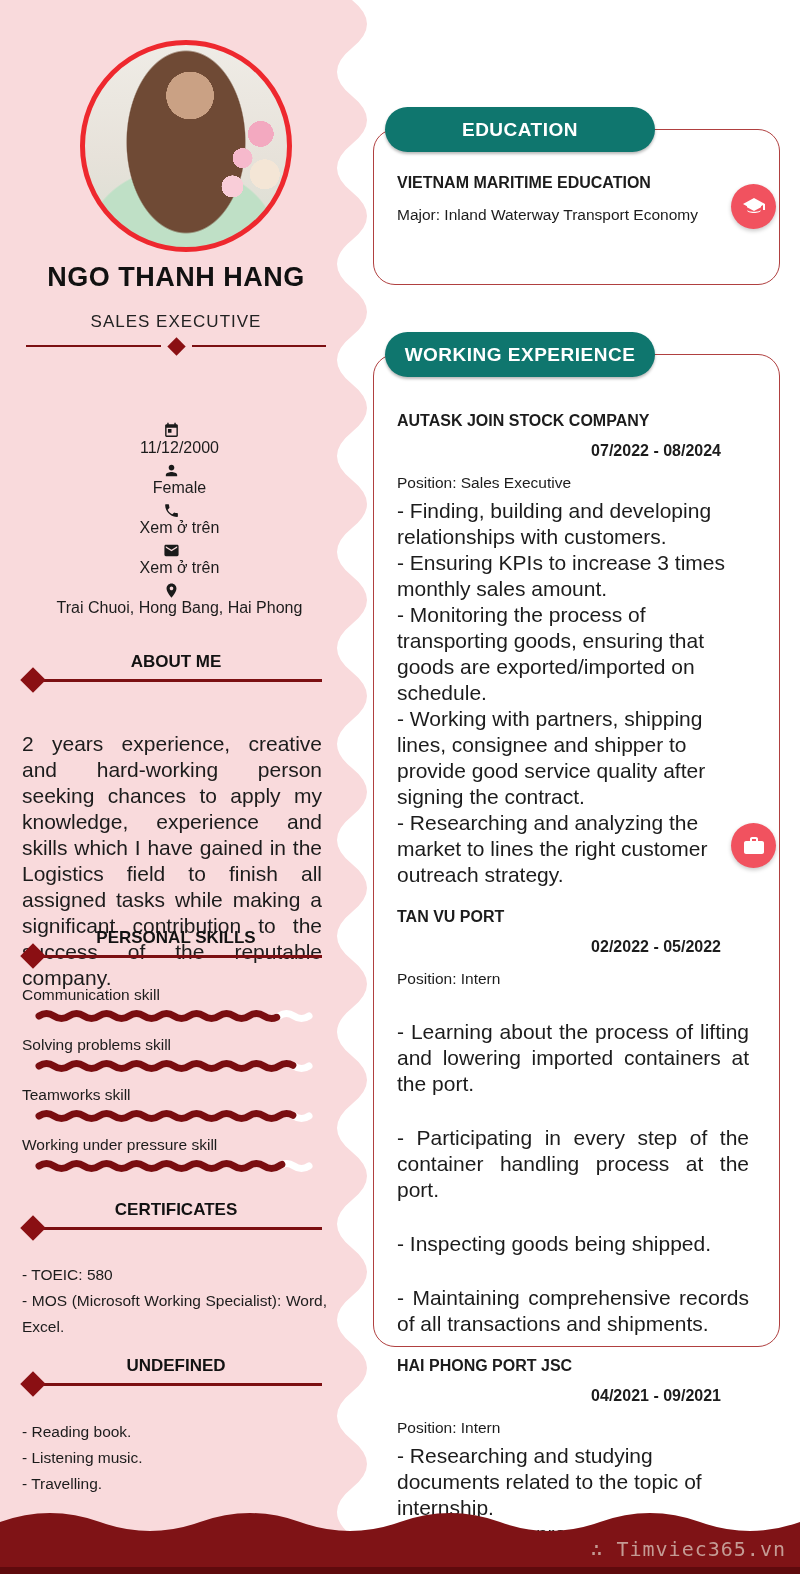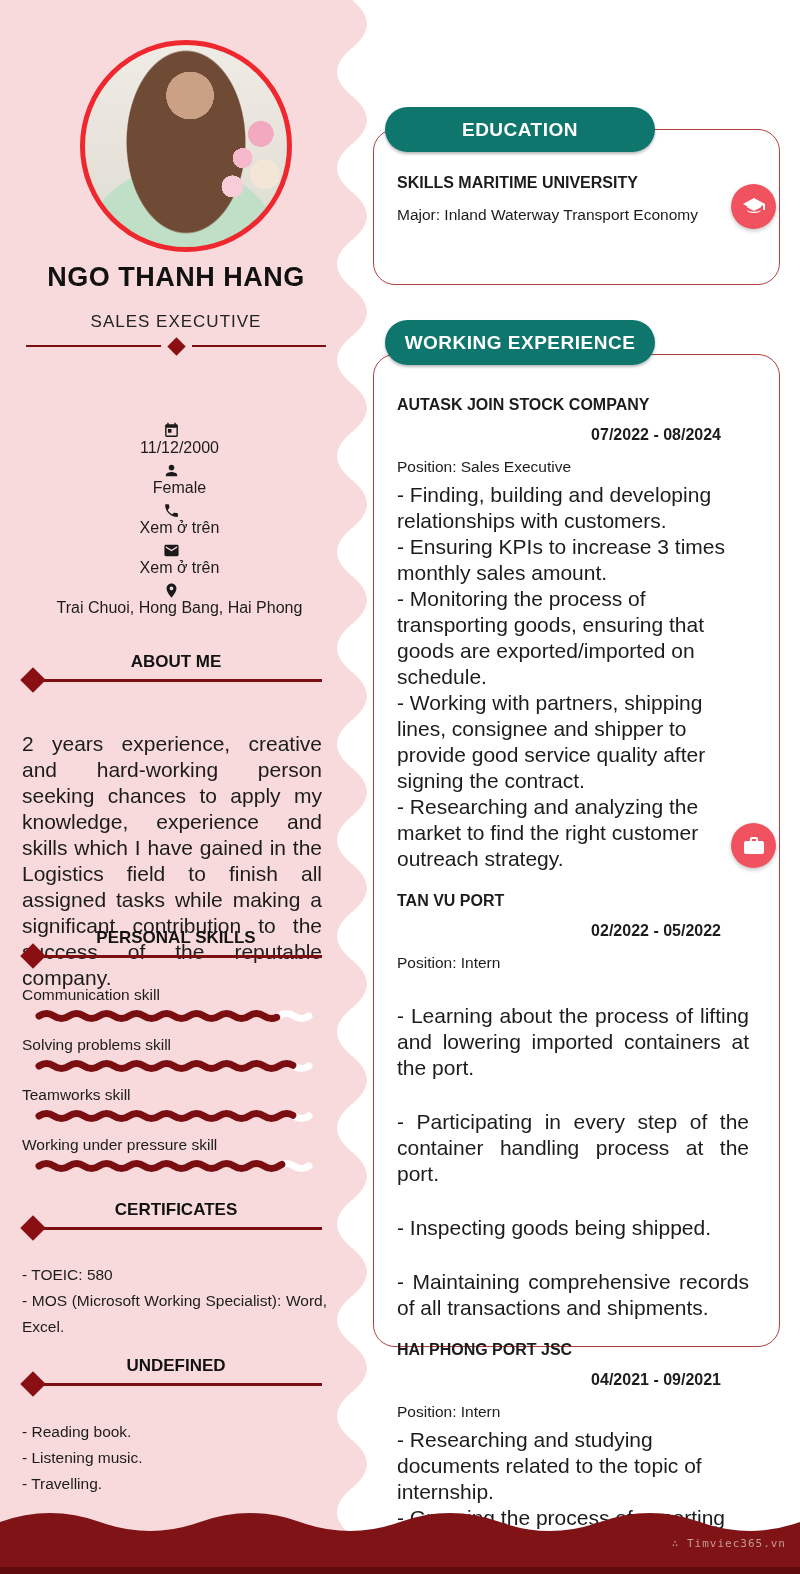--- a/index.html
+++ b/index.html
@@ -63,35 +63,35 @@
   .circ-icon{position:absolute;width:45px;height:45px;border-radius:50%;background:#f1525f;
     display:flex;align-items:center;justify-content:center;z-index:4;
     box-shadow:0 2px 4px rgba(0,0,0,.22);}
   .circ-icon svg{width:24px;height:24px;}
 
   .edu-content{position:absolute;left:397px;top:172px;width:330px;z-index:2;}
   .edu-school{font-size:16px;font-weight:bold;line-height:22px;}
   .edu-line{font-size:15.5px;line-height:22px;margin-top:10px;}
 
   .exp-content{position:absolute;left:397px;top:394px;width:352px;z-index:2;}
-  .job{margin-top:0;}
+  .job{margin-top:16px;}
   .job + .job{margin-top:18px;}
   .job-company{font-size:16px;font-weight:bold;line-height:22px;}
   .job-period{font-size:16px;font-weight:bold;line-height:22px;margin-top:8px;
     text-align:right;padding-right:28px;}
   .job-position{font-size:15.5px;line-height:24px;margin-top:9px;}
   .job-bullets{margin-top:3px;font-size:21px;line-height:26px;}
   .job-bullets p{margin:0;}
   .job.justify .job-bullets p{text-align:justify;margin-top:28px;}
 
   
   .footer-wave{position:absolute;left:0;top:1496px;z-index:6;}
   .footer-strip{position:absolute;left:0;top:1567px;width:800px;height:7px;background:#5f0a0d;z-index:7;}
   .brand{position:absolute;right:14px;top:1537px;z-index:8;color:#c49b94;
-    font-family:"DejaVu Sans Mono", monospace;font-size:11px;letter-spacing:1px;}
+    font-family:"DejaVu Sans Mono", monospace;font-size:20px;letter-spacing:1px;}
 </style>
 </head>
 <body>
 
 <div class="page">
 
   <svg class="pink-svg" width="800" height="1574" viewBox="0 0 800 1574">
     <path fill="#f9dadc" d="M0 0 H352
       q30 24 0 48 q-30 24 0 48 q30 24 0 48 q-30 24 0 48
       q30 24 0 48 q-30 24 0 48 q30 24 0 48 q-30 24 0 48
@@ -231,44 +231,44 @@
   </div>
 
   <div class="rbox" style="top:129px;height:154px"></div>
   <div class="pill" style="left:385px;top:107px">EDUCATION</div>
   <div class="circ-icon" style="left:731px;top:184px">
     <svg viewBox="0 0 24 24" fill="#ffffff">
         <path d="M12 3 1 9l4 2.2V15c0 1.7 3.1 3 7 3s7-1.3 7-3v-3.8l2-1.1V15h2V9L12 3zm7 12c0 .6-2.6 1.8-7 1.8S5 15.6 5 15v-2.7l7 3.8 7-3.8V15z"></path>
       </svg>
   </div>
   <div class="edu-content">
-    <div class="edu-school">SKILLS MARITIME UNIVERSITY</div>
+    <div class="edu-school">VIETNAM MARITIME EDUCATION</div>
     <div class="edu-line">Major: Inland Waterway Transport Economy</div>
   </div>
 
   <div class="rbox" style="top:354px;height:991px"></div>
-  <div class="pill" style="left:385px;top:320px">WORKING EXPERIENCE</div>
+  <div class="pill" style="left:385px;top:332px">WORKING EXPERIENCE</div>
   <div class="circ-icon" style="left:731px;top:823px">
     <svg viewBox="0 0 24 24" fill="#ffffff">
         <path d="M20 7h-4V5c0-1.1-.9-2-2-2h-4c-1.1 0-2 .9-2 2v2H4c-1.1 0-2 .9-2 2v9c0 1.1.9 2 2 2h16c1.1 0 2-.9 2-2V9c0-1.1-.9-2-2-2zm-10-2h4v2h-4V5z"></path>
       </svg>
   </div>
 
   <div class="exp-content">
 
     <div class="job">
       <div class="job-company">AUTASK JOIN STOCK COMPANY</div>
       <div class="job-period">07/2022 - 08/2024</div>
       <div class="job-position">Position: Sales Executive</div>
       <div class="job-bullets">
         <p>- Finding, building and developing relationships with customers.</p>
         <p>- Ensuring KPIs to increase 3 times monthly sales amount.</p>
         <p>- Monitoring the process of transporting goods, ensuring that goods are exported/imported on schedule.</p>
         <p>- Working with partners, shipping lines, consignee and shipper to provide good service quality after signing the contract.</p>
-        <p>- Researching and analyzing the market to find the right customer outreach strategy.</p>
+        <p>- Researching and analyzing the market to lines the right customer outreach strategy.</p>
       </div>
     </div>
 
     <div class="job justify">
       <div class="job-company">TAN VU PORT</div>
       <div class="job-period">02/2022 - 05/2022</div>
       <div class="job-position">Position: Intern</div>
       <div class="job-bullets">
         <p>- Learning about the process of lifting and lowering imported containers at the port.</p>
         <p>- Participating in every step of the container handling process at the port.</p>

